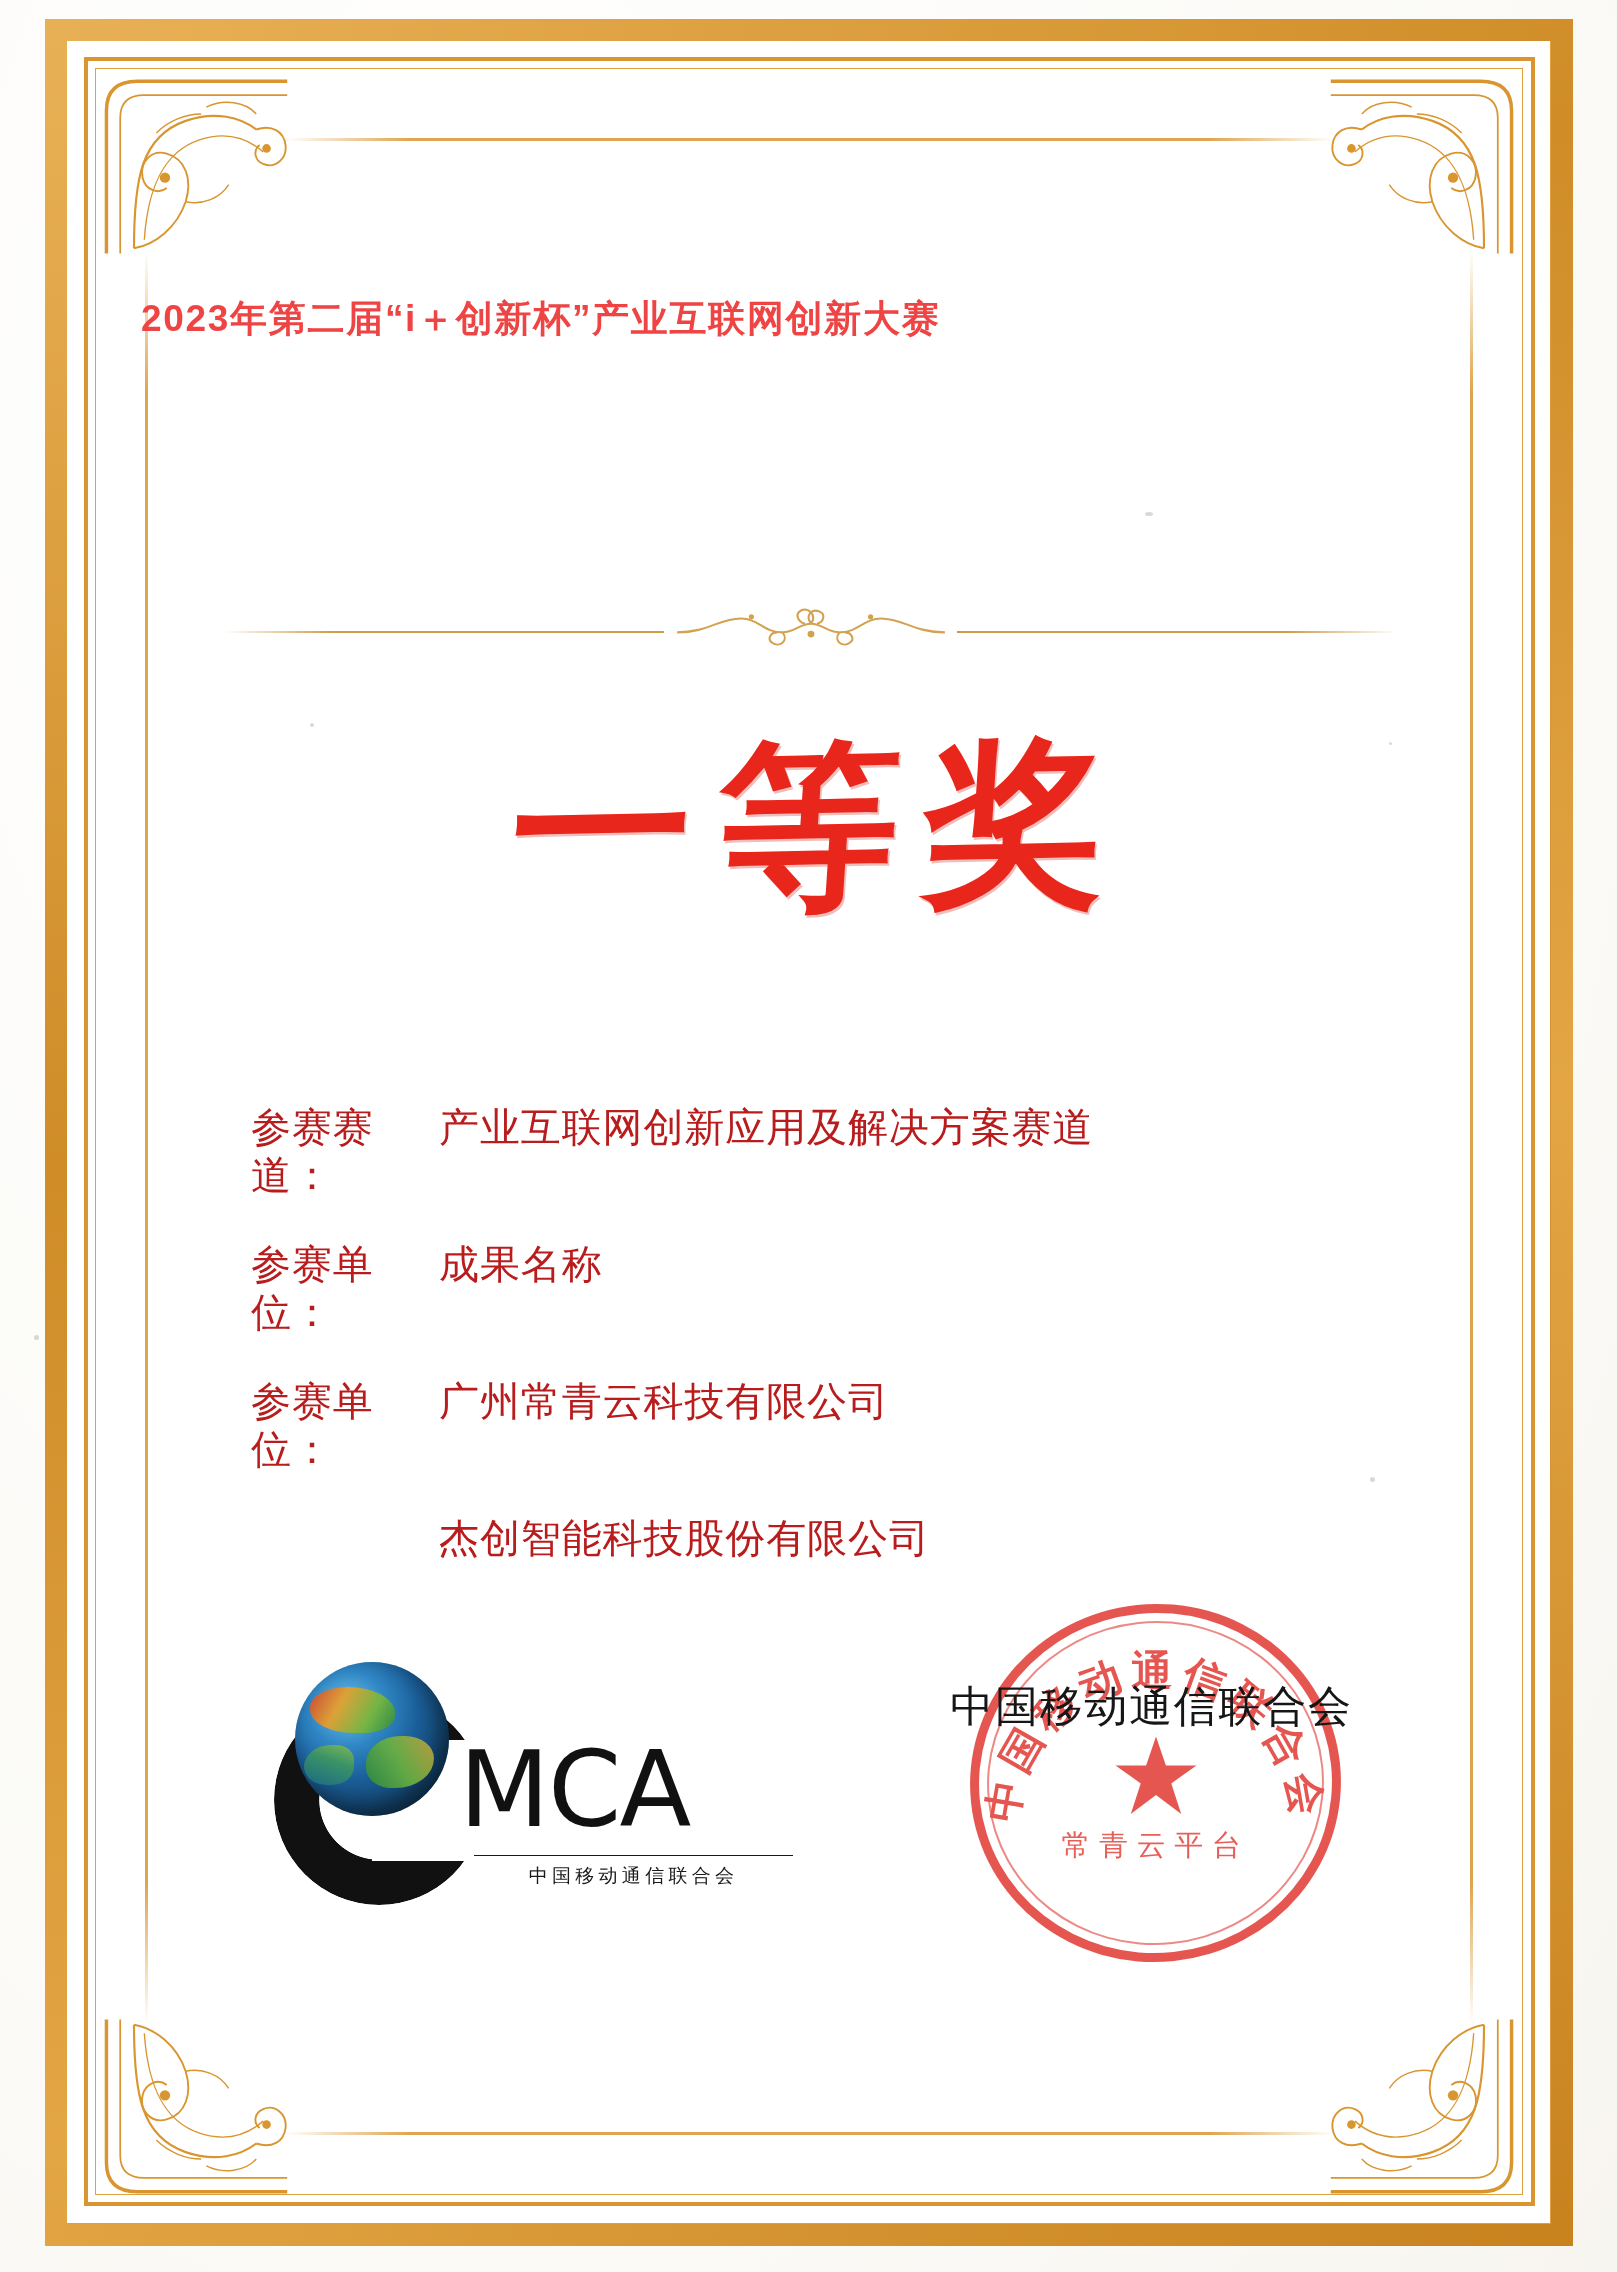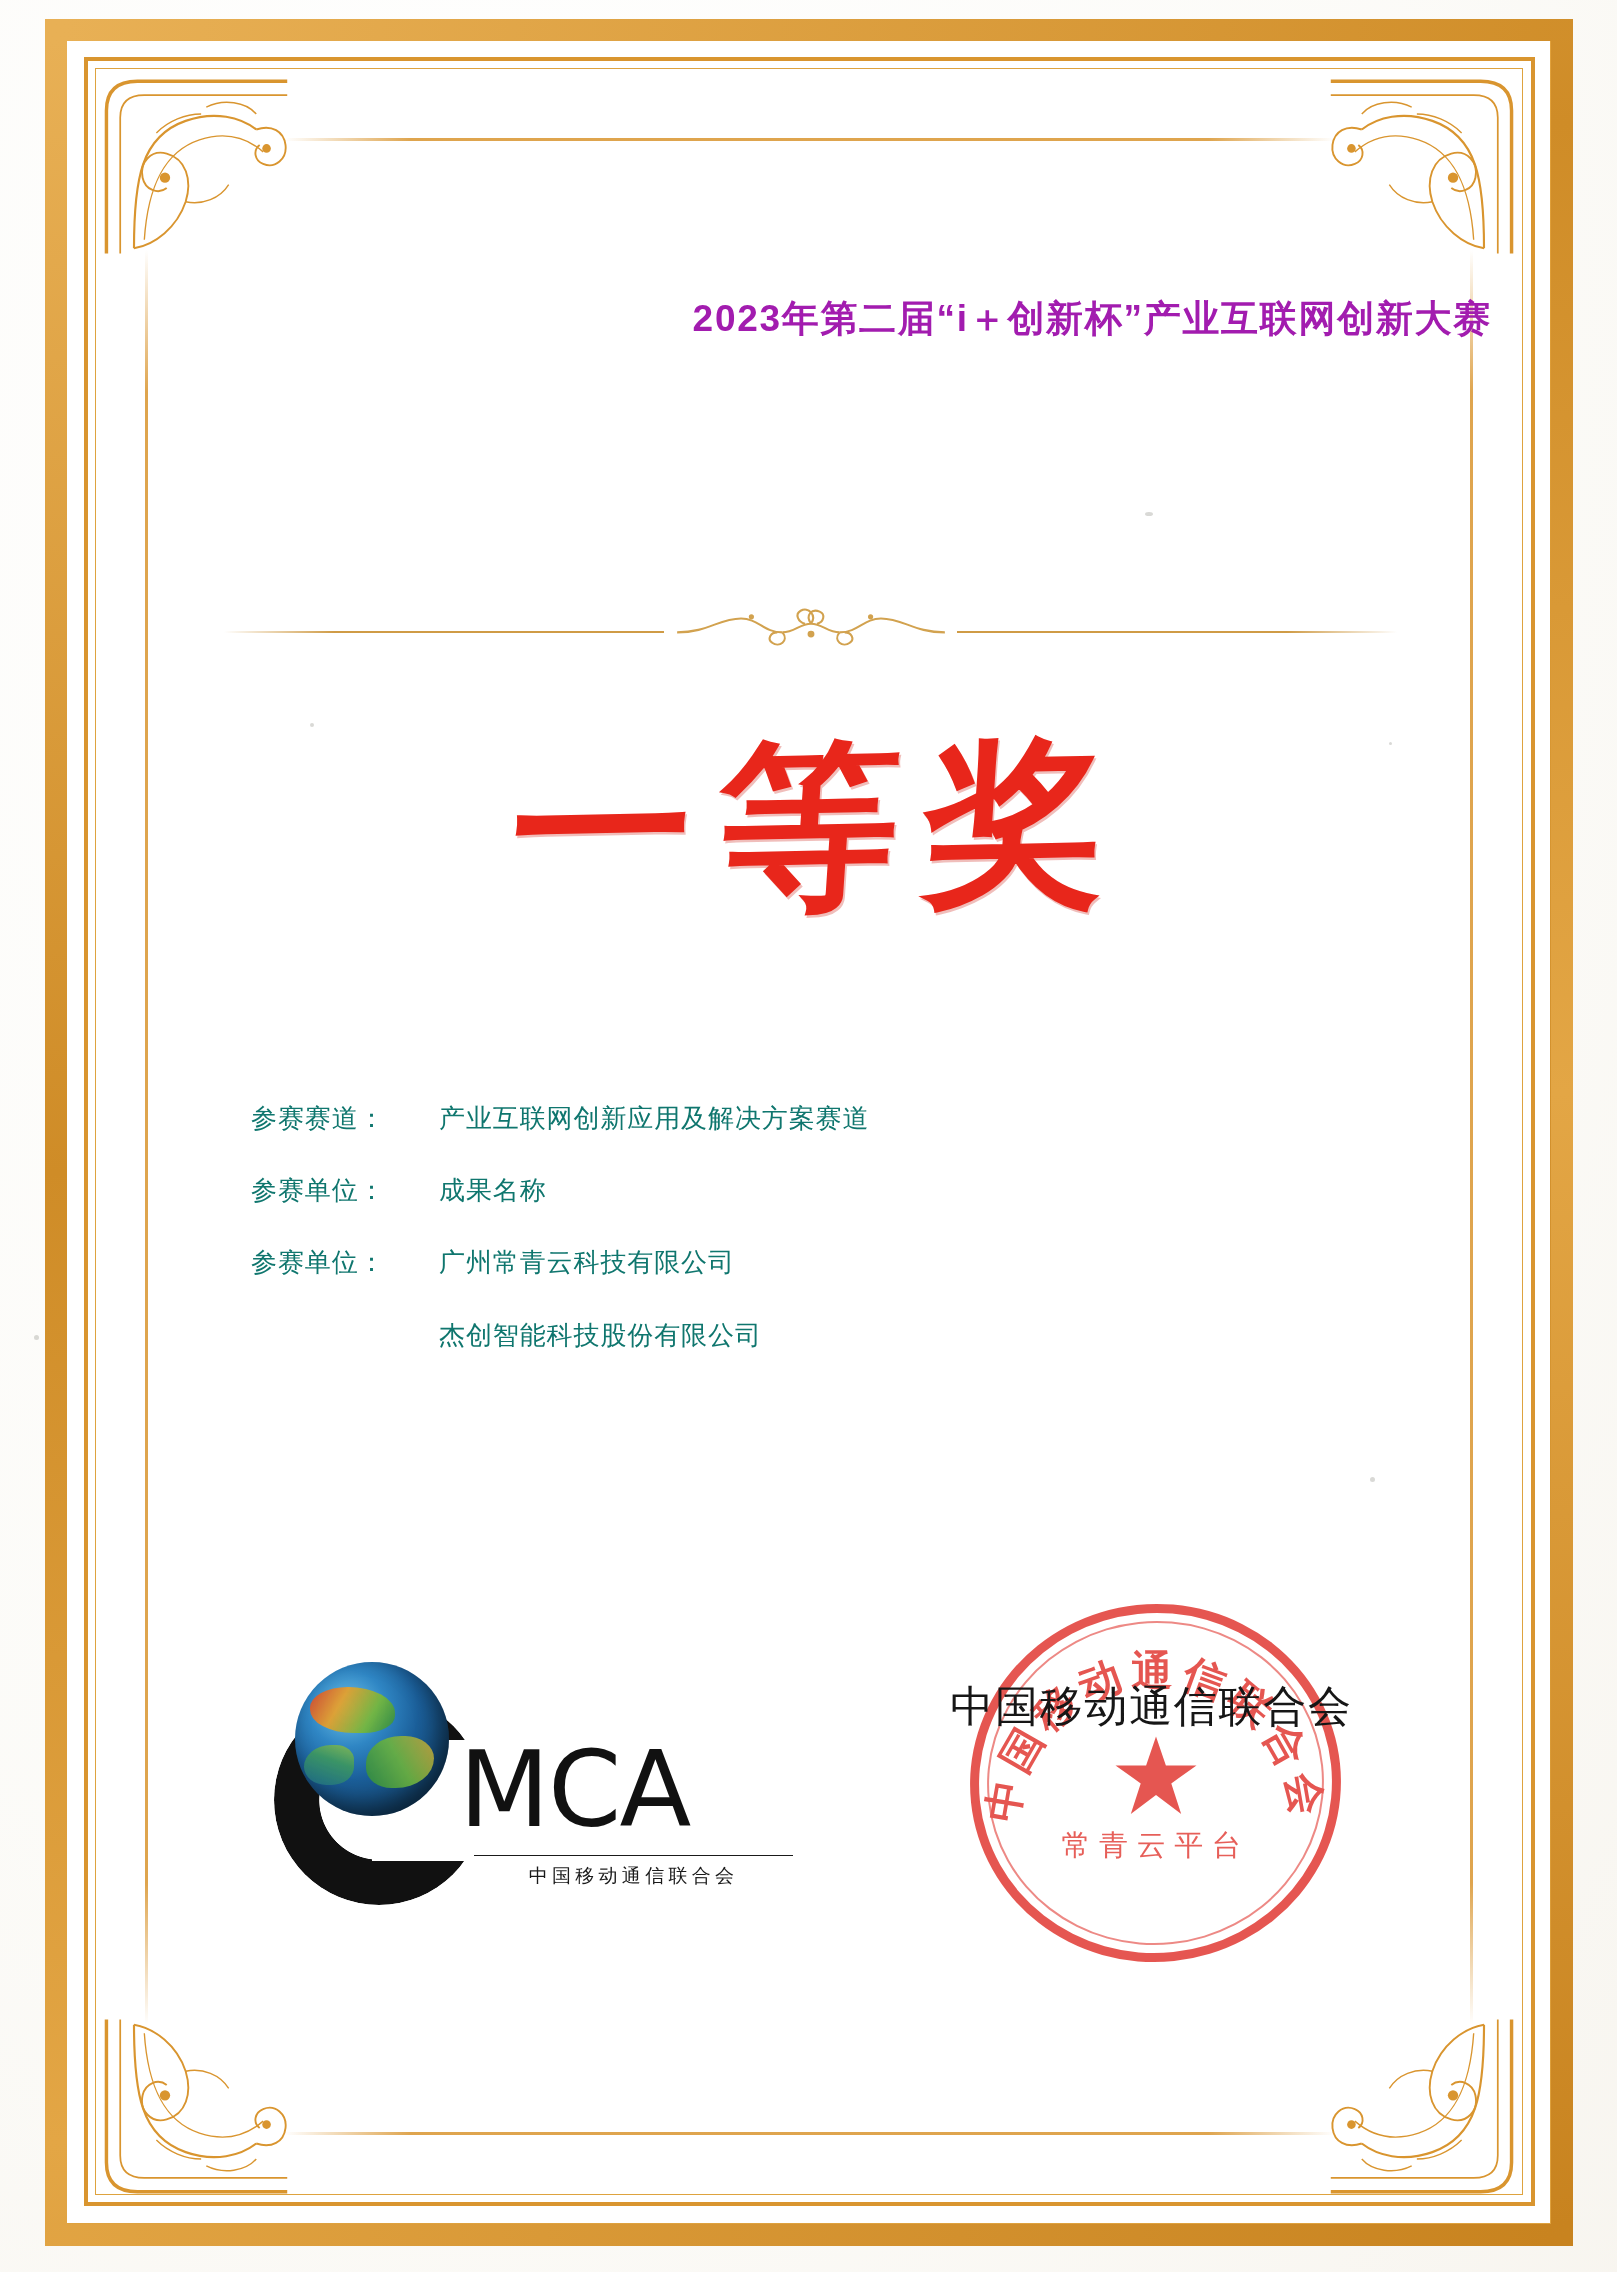--- a/index.html
+++ b/index.html
@@ -103,27 +103,27 @@
     position: absolute;
     left: 129px;
     top: 103px;
     width: 1359px;
     height: 2070px;
   }
 
   .contest-title {
     position: absolute;
     top: 191px;
-    left: 4px;
+    left: 12px;
     width: 1359px;
-    text-align: right;
+    text-align: left;
     font-size: 37px;
     font-weight: bold;
     letter-spacing: 1.7px;
-    color: #a21caf;
+    color: #ef4444;
     white-space: nowrap;
   }
 
   .cert-word {
     position: absolute;
     top: 250px;
     left: 0;
     width: 1359px;
     text-align: center;
     font-family: "DejaVu Serif", "Liberation Serif", serif;
@@ -184,22 +184,22 @@
   .fields {
     position: absolute;
     top: 1000px;
     left: 122px;
     width: 1069px;
   }
   .field-row {
     display: flex;
     align-items: flex-start;
     margin-bottom: 41px;
-    font-size: 26px;
-    color: #0f766e;
+    font-size: 40px;
+    color: #b91c1c;
     line-height: 1.2;
   }
   .field-label {
     flex: 0 0 auto;
     width: 188px;
     letter-spacing: 0.9px;
   }
   .field-value {
     flex: 1 1 auto;
     letter-spacing: 0.9px;

